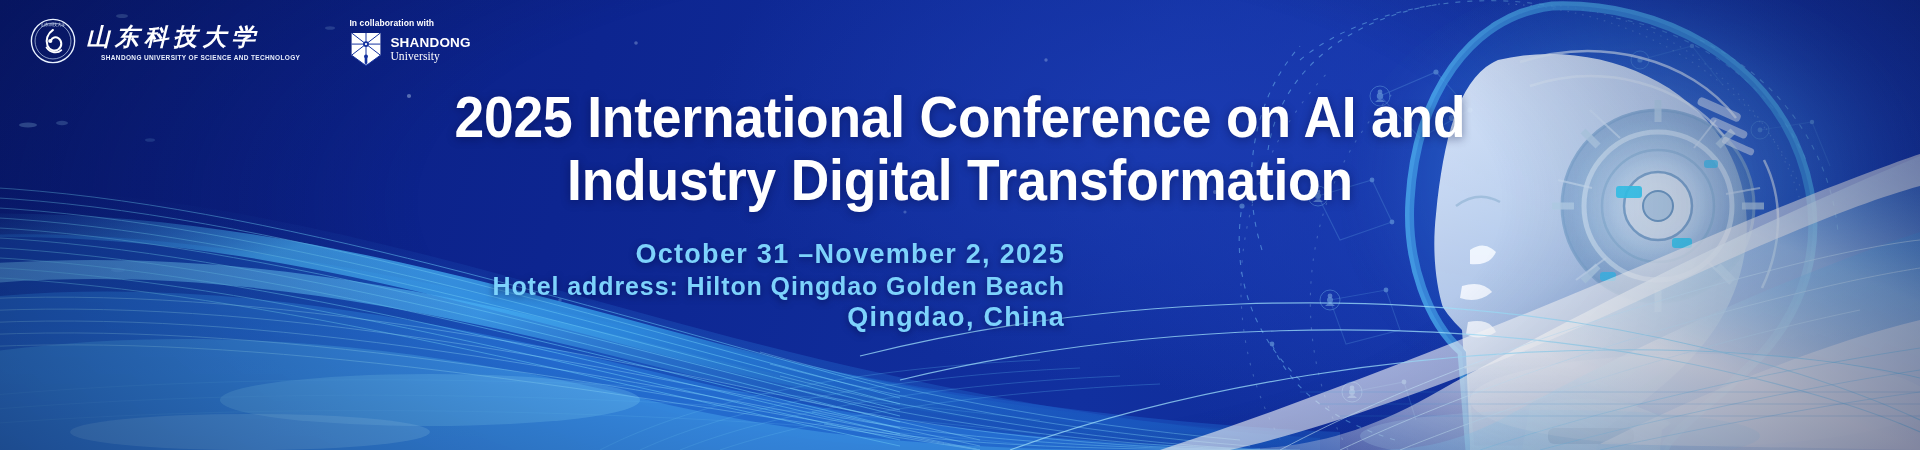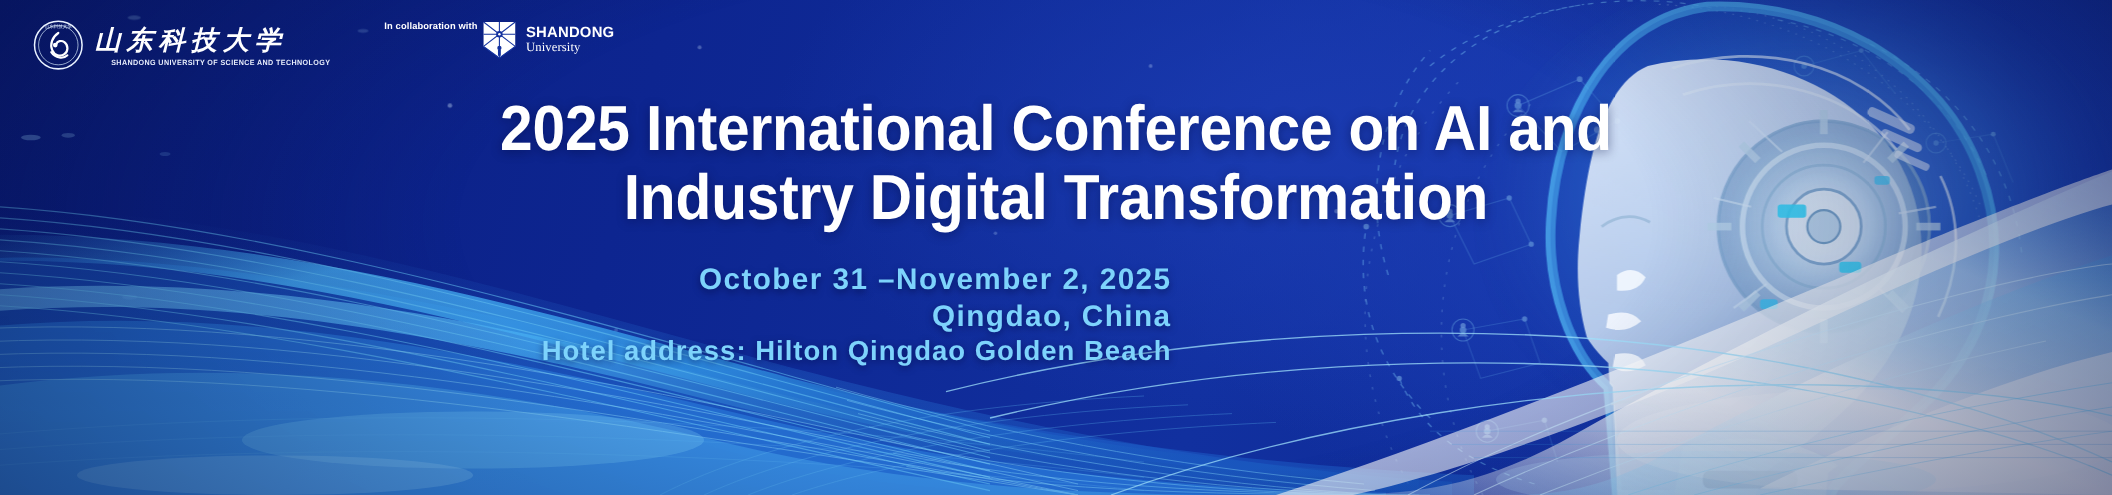--- a/index.html
+++ b/index.html
@@ -22,21 +22,21 @@
   .art{position:absolute;inset:0;width:1920px;height:450px;}
   .txt-layer{position:absolute;inset:0;}
   
   .logos{position:absolute;left:30px;top:18px;display:flex;align-items:flex-start;gap:18px;}
   .sdust{display:flex;align-items:center;gap:10px;text-align:center;}
   .sdust-mark{width:46px;height:46px;flex:0 0 auto;}
   .sdust-words{display:flex;flex-direction:column;gap:2px;}
   .sdust-cn{height:30px;}
   .sdust-en{font-size:6.5px;letter-spacing:.35px;color:#e8eefc;font-weight:700;
     white-space:nowrap;transform:scaleY(1.05);}
-  .collab{display:flex;flex-direction:row;gap:3px;padding-left:16px;}
+  .collab{display:flex;flex-direction:column;gap:3px;padding-left:16px;}
   .collab-label{font-size:8.5px;color:#ffffff;font-weight:700;letter-spacing:.1px;white-space:nowrap;}
   .mq{display:flex;align-items:center;gap:7px;}
   .mq-mark{width:34px;height:36px;flex:0 0 auto;}
   .mq-words{display:flex;flex-direction:column;line-height:1;}
   .mq-top{font-size:13.5px;font-weight:700;color:#fff;letter-spacing:.2px;}
   .mq-bot{font-size:11.5px;font-weight:400;color:#fff;letter-spacing:.1px;margin-top:1px;
     font-family:"Liberation Serif", serif;}
   
   .headline{position:absolute;left:0;right:0;top:86px;text-align:center;padding:0 71px;}
   .headline .ln{
@@ -420,18 +420,18 @@
       </div>
     </div>
 
     <div class="headline">
       <span class="ln">2025 International Conference on AI and</span>
       <span class="ln">Industry Digital Transformation</span>
     </div>
 
     <div class="details">
       <span class="dl d1">October 31 –November 2, 2025</span>
+      <span class="dl d3">Hotel address: Hilton Qingdao Golden Beach</span>
       <span class="dl d2">Qingdao, China</span>
-      <span class="dl d3">Hotel address: Hilton Qingdao Golden Beach</span>
     </div>
 
   </div>
 </div>
 
 </body></html>

